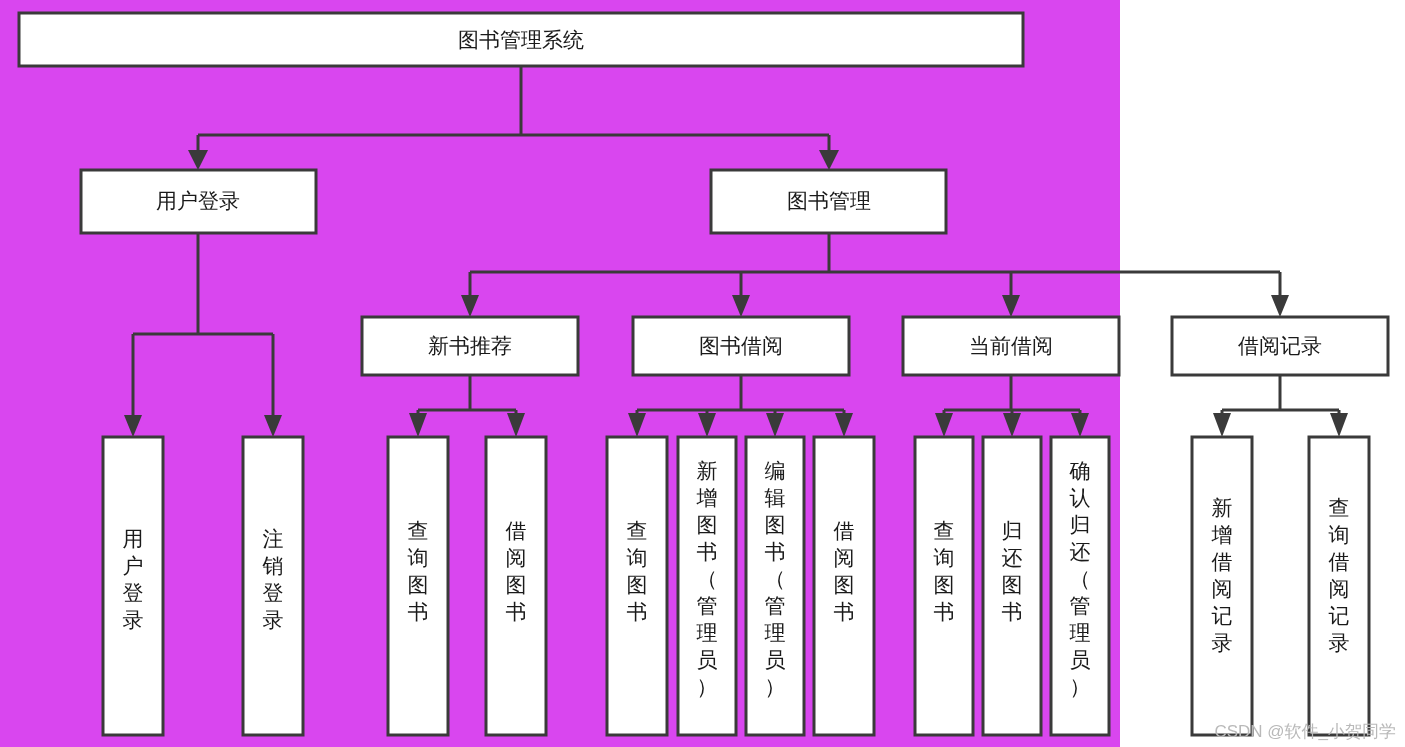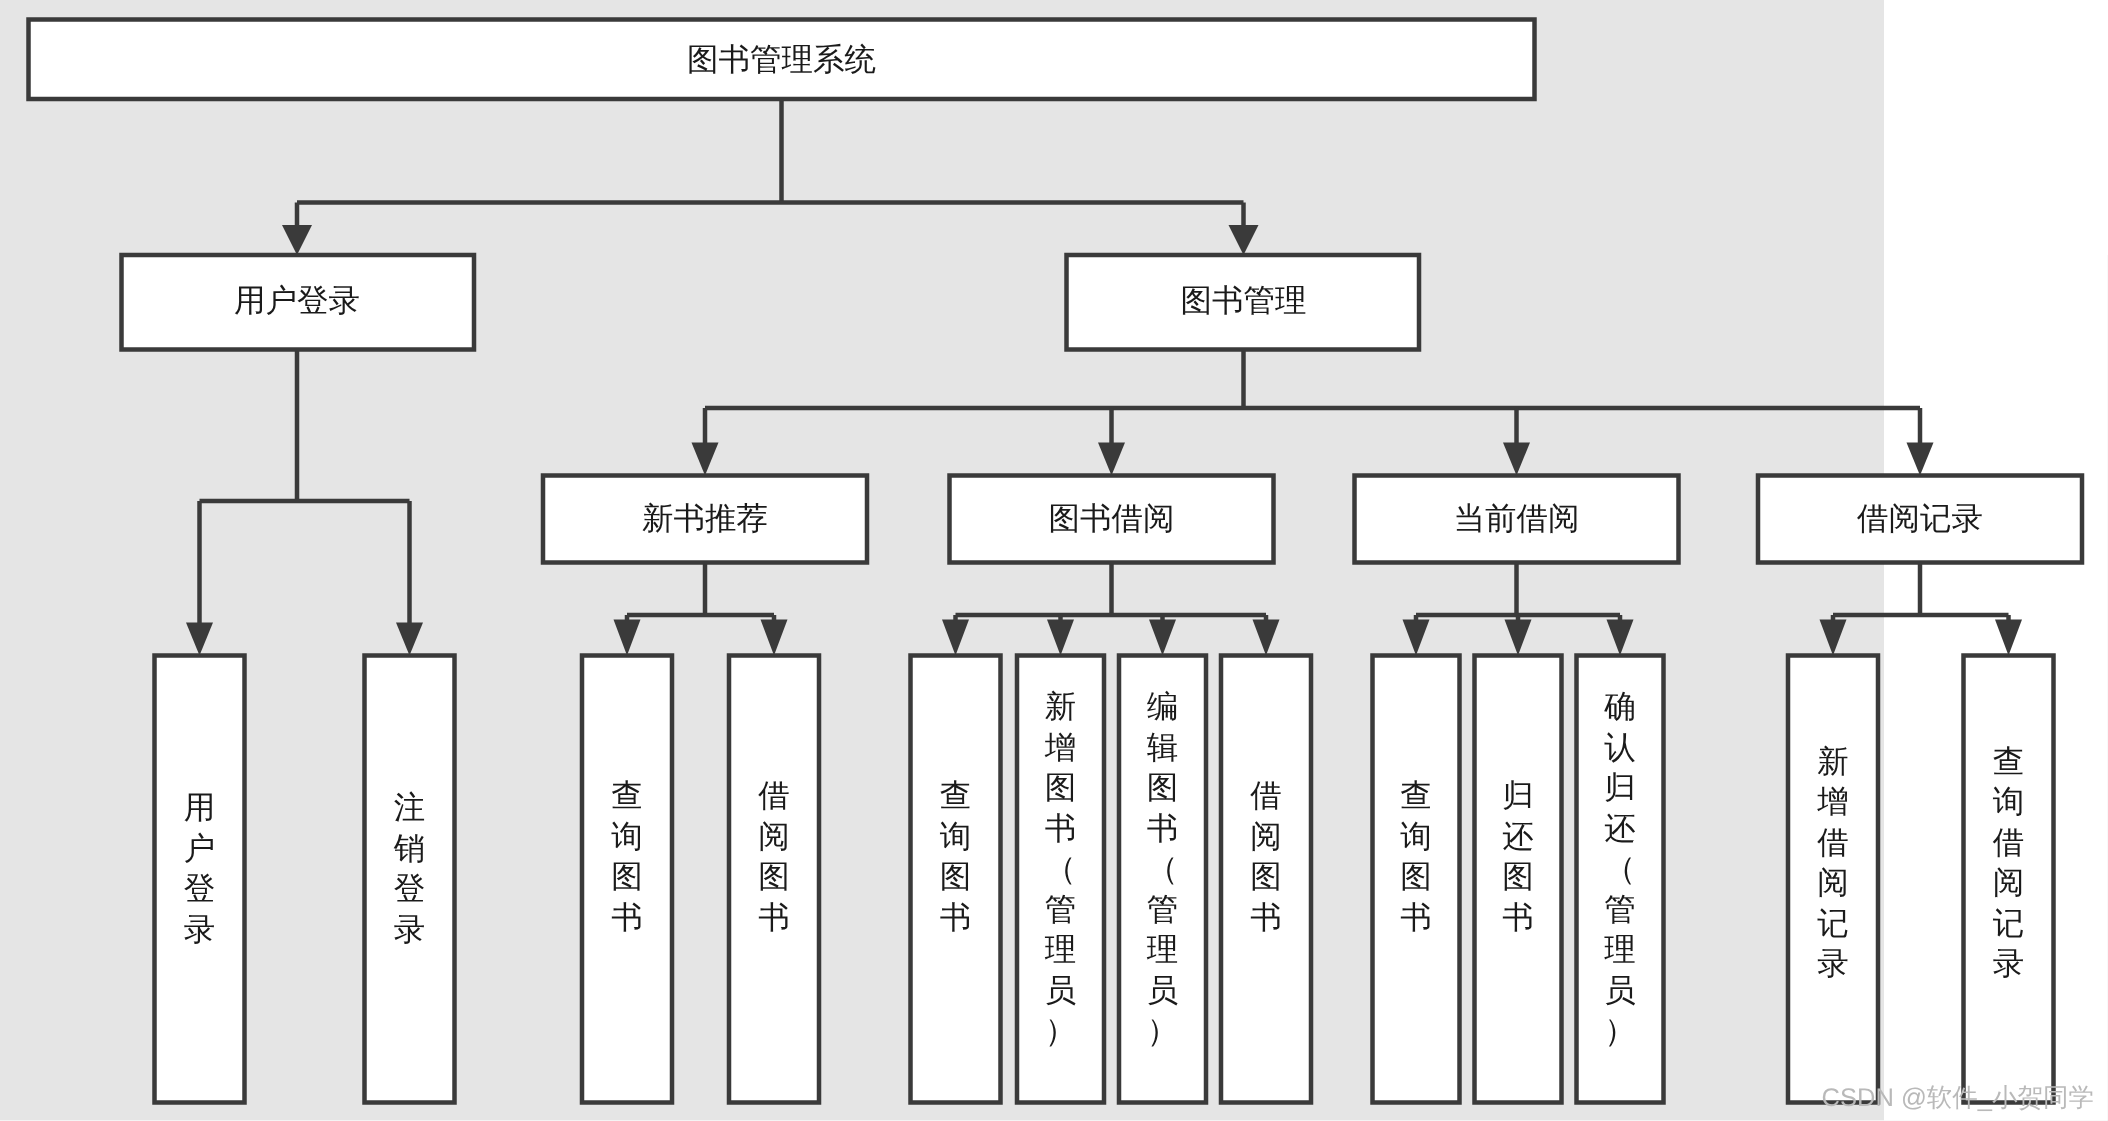--- a/index.html
+++ b/index.html
@@ -8,23 +8,23 @@
     background: #ffffff;
   }
   body {
     width: 1405px;
     height: 747px;
     font-family: "Liberation Sans", "DejaVu Sans", sans-serif;
     overflow: hidden;
   }
   #diagram-root {
     position: relative;
-    width: 1256px;
+    width: 1120px;
     height: 747px;
-    background: #e5e5e5;
+    background: #d946ef;
   }
   svg.diagram-canvas {
     position: absolute;
     top: 0;
     left: 0;
     width: 1405px;
     height: 747px;
   }
   .node-box {
     fill: #ffffff;

